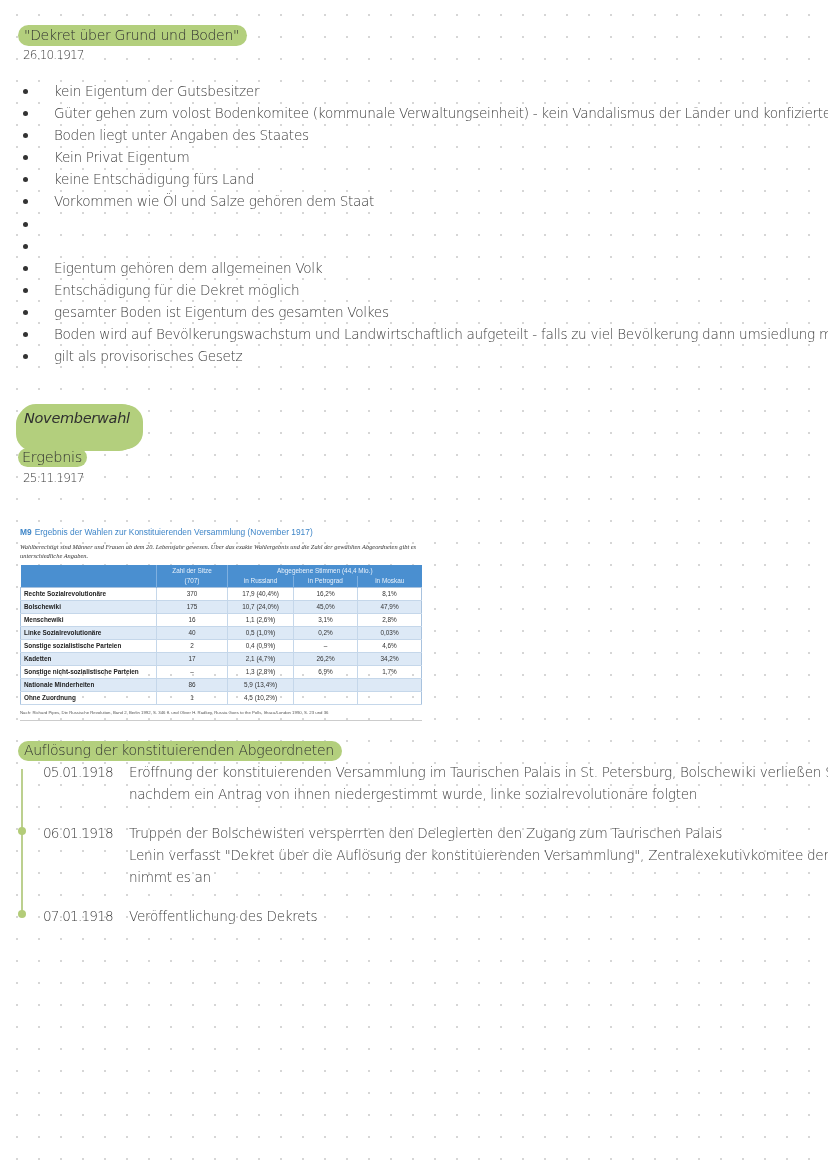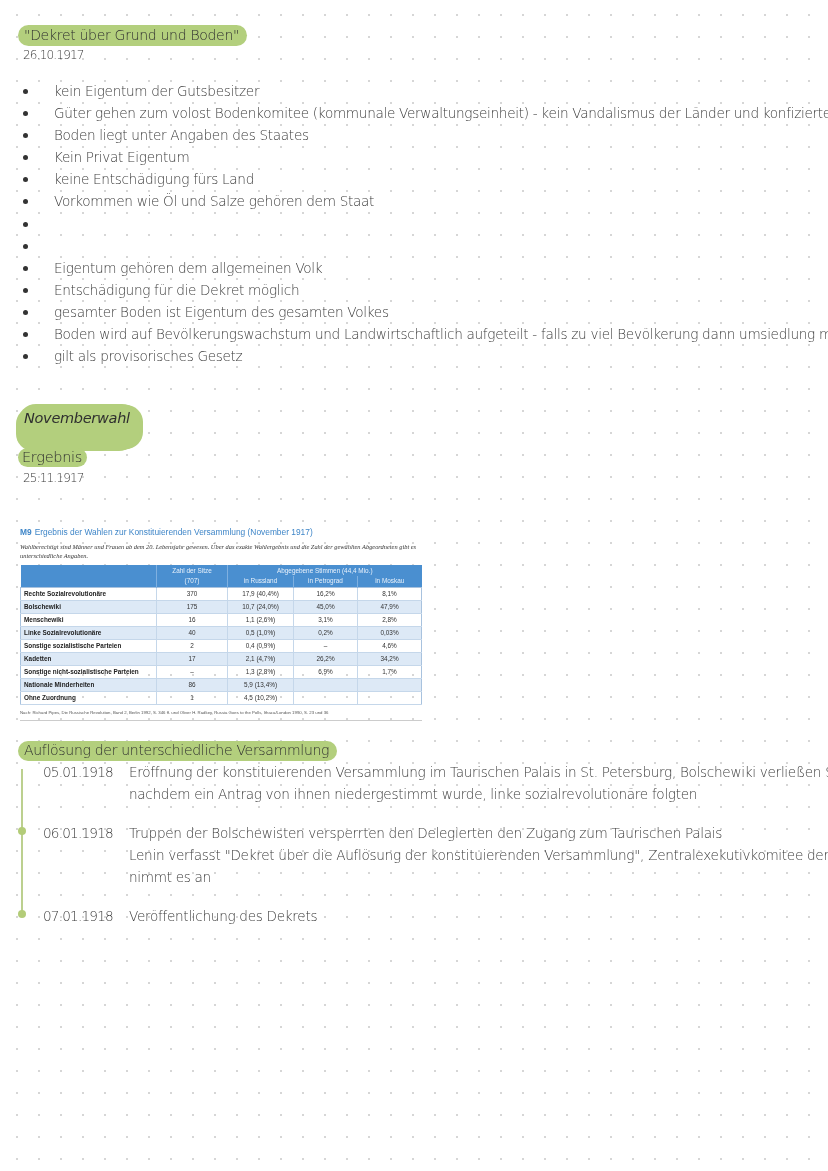--- a/index.html
+++ b/index.html
@@ -190,21 +190,21 @@
             <td>4,5 (10,2%)</td>
             <td></td>
             <td></td>
           </tr>
       </tbody>
     </table>
     <div class="m9-source">Nach: Richard Pipes, Die Russische Revolution, Band 2, Berlin 1992, S. 346 ff. und Oliver H. Radkey, Russia Goes to the Polls, Ithaca/London 1990, S. 23 und 36</div>
     <div class="m9-rule"></div>
   </div>
 
-  <div class="highlight hand" style="left:18px; top:741px; font-size:14px; line-height:17px;">Auflösung der unterschiedliche Versammlung</div>
+  <div class="highlight hand" style="left:18px; top:741px; font-size:14px; line-height:17px;">Auflösung der konstituierenden Abgeordneten</div>
 
   <div class="timeline-line"></div>
   <div class="timeline-dot" style="top:827px;"></div>
   <div class="timeline-dot" style="top:910px;"></div>
 
   <div class="tl-entry hand" style="top:761px;">
     <span class="tl-date">05.01.1918</span>
     <span class="tl-text" style="top:0;">Eröffnung der konstituierenden Versammlung im Taurischen Palais in St. Petersburg, Bolschewiki verließen Sitzungssaal,</span>
     <span class="tl-text" style="top:22px;">nachdem ein Antrag von ihnen niedergestimmt wurde, linke sozialrevolutionäre folgten</span>
   </div>

